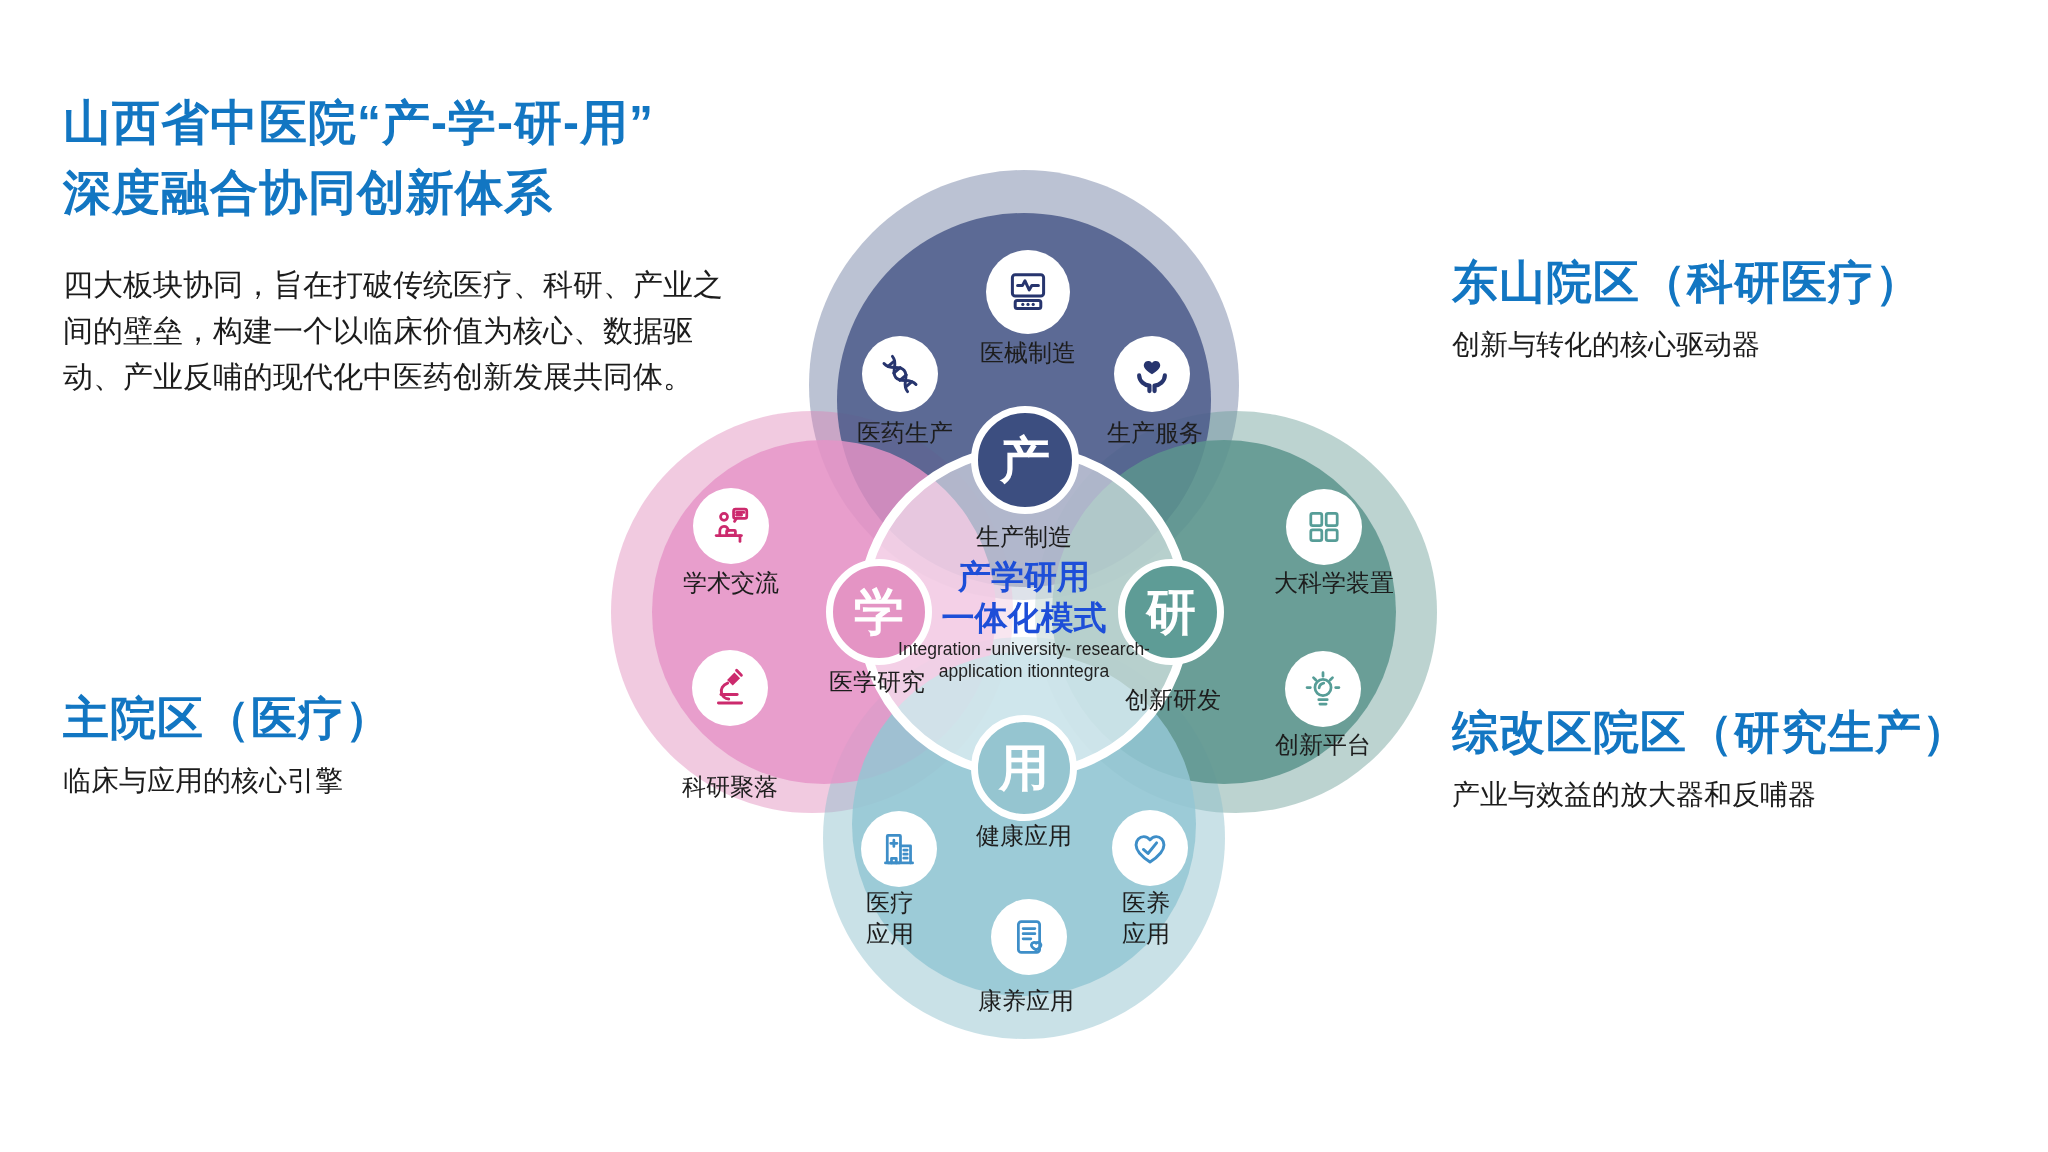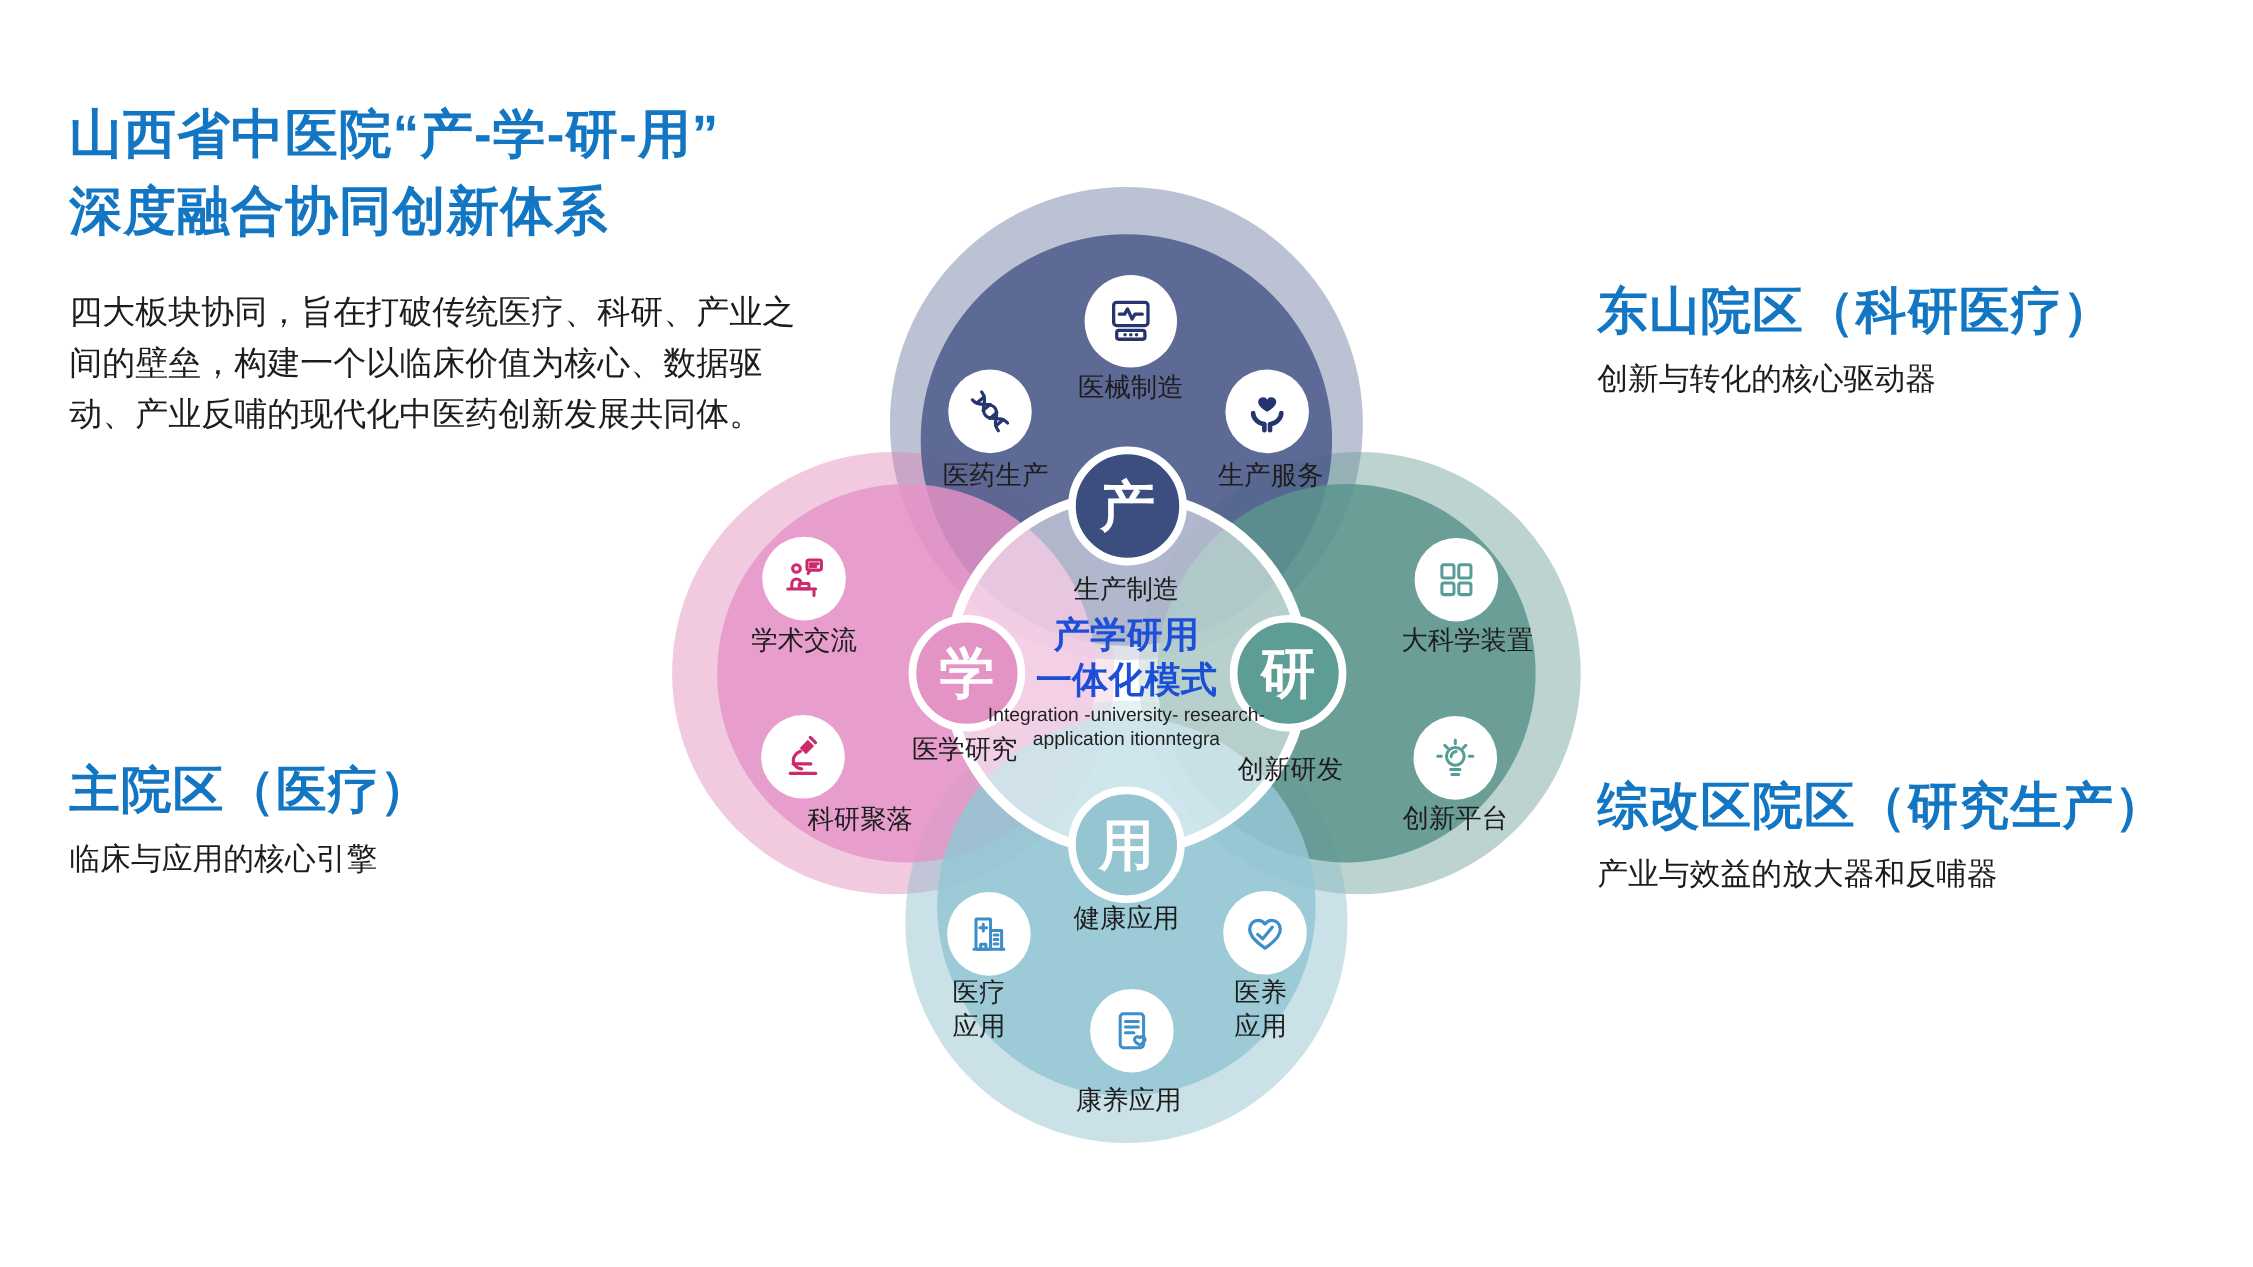--- a/index.html
+++ b/index.html
@@ -185,21 +185,21 @@
     <span>
       <svg width="44" height="44" viewBox="0 0 24 24" fill="none" stroke="#cc2a6d" stroke-width="1.6" stroke-linecap="round" stroke-linejoin="round">
         <path d="M15.6 2.4l2.6 2.6"></path>
         <path fill="#cc2a6d" stroke="none" d="M14.4 3.6l3.1 3.1-4 4-3.1-3.1z"></path>
         <path d="M10.7 9.3c-2.6 1-4 3.3-3.3 5.6.5 1.7 2 2.9 3.9 3.1"></path>
         <path d="M7.1 15.5h8.8"></path>
         <path d="M5.7 20.2h12.6"></path>
       </svg>
     </span>
   </div>
-  <div class="vlabel" style="left:630px;top:730px;width:200px;text-align:right;">科研聚落</div>
+  <div class="vlabel" style="left:630px;top:771px;width:200px;">科研聚落</div>
 
   <div class="badge" style="left:1286px;top:489px;width:76px;height:76px;">
     <span>
       <svg width="44" height="44" viewBox="0 0 24 24" fill="none" stroke="#569d97" stroke-width="1.5" stroke-linejoin="round">
         <rect x="4.8" y="4.6" width="6" height="6.6" rx="1"></rect>
         <rect x="13.2" y="4.6" width="6" height="6.6" rx="1"></rect>
         <rect x="4.8" y="13.6" width="6" height="5.8" rx="1"></rect>
         <rect x="13.2" y="13.6" width="6" height="5.8" rx="1"></rect>
       </svg>
     </span>

